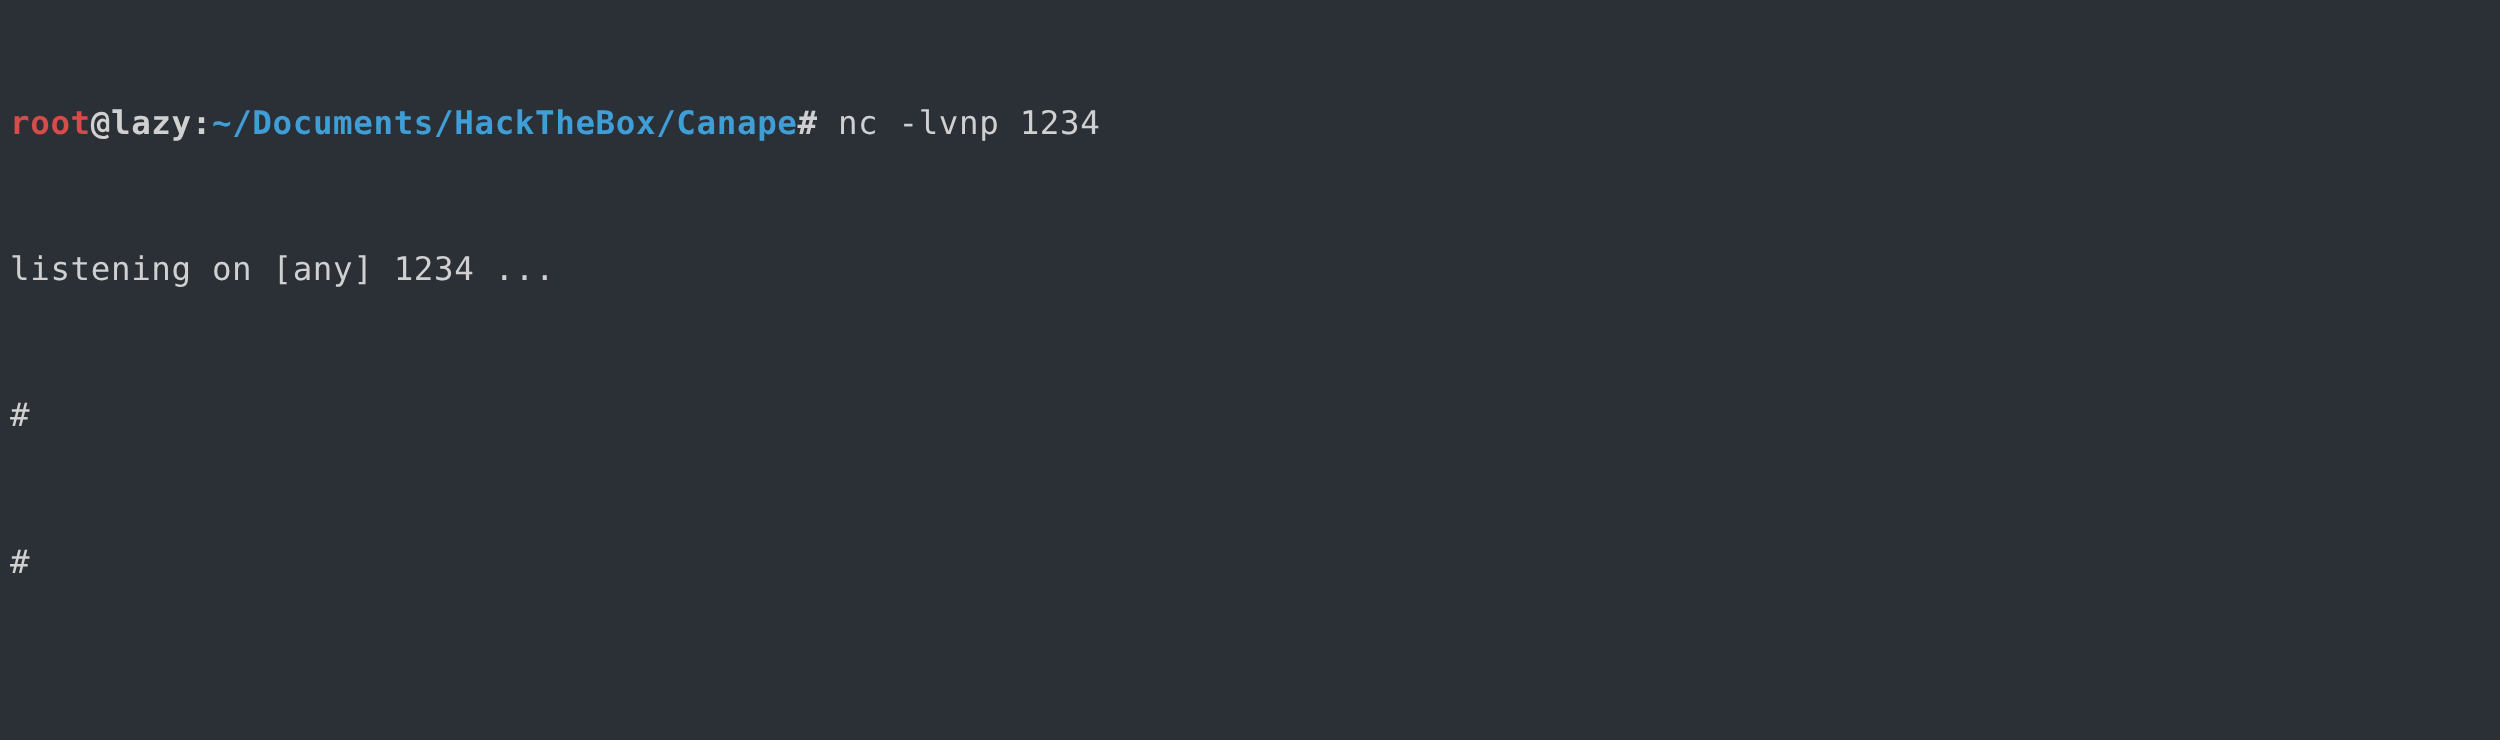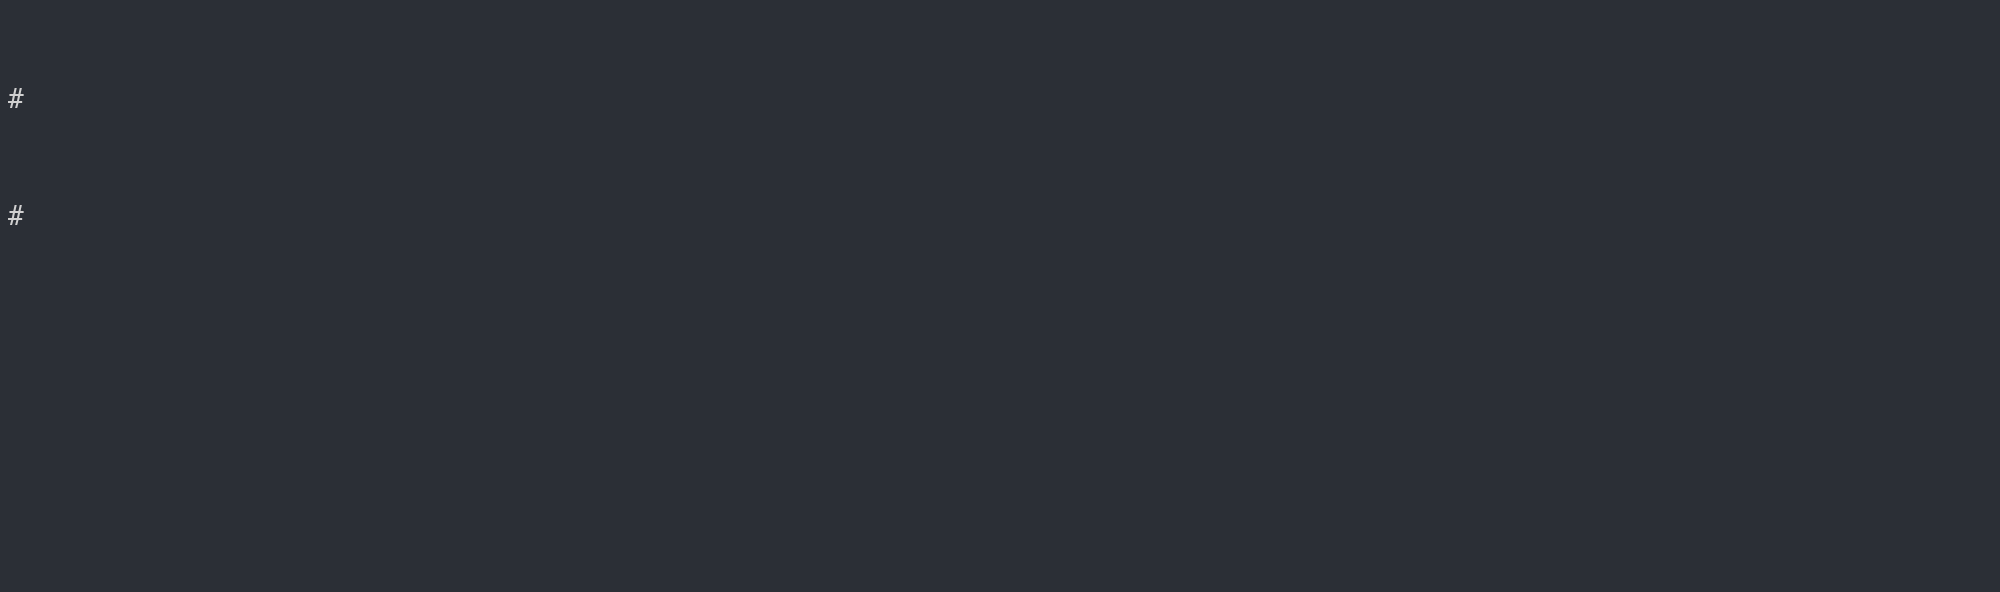--- a/index.html
+++ b/index.html
@@ -26,20 +26,22 @@
   .path { color: #3f9ed6; font-weight: bold; }
   .hash { color: #d0d0d0; font-weight: bold; }
   .cmd  { color: #d0d0d0; }
   .out  { color: #d0d0d0; }
   .line { display: block; }
 </style>
 </head>
 <body>
 
 <div class="terminal">
+  <span class="line"><span class="user">root</span><span class="at">@</span><span class="host">lazy</span><span class="colon">:</span><span class="path">~/Documents/HackTheBox/Canape</span><span class="hash">#</span><span class="cmd"> nc -lvnp 1234</span></span>
+  <span class="line out">listening on [any] 1234 ...</span>
   <span class="line out">#</span>
   <span class="line out">#</span>
   
   
   
   
   
   
   
   

